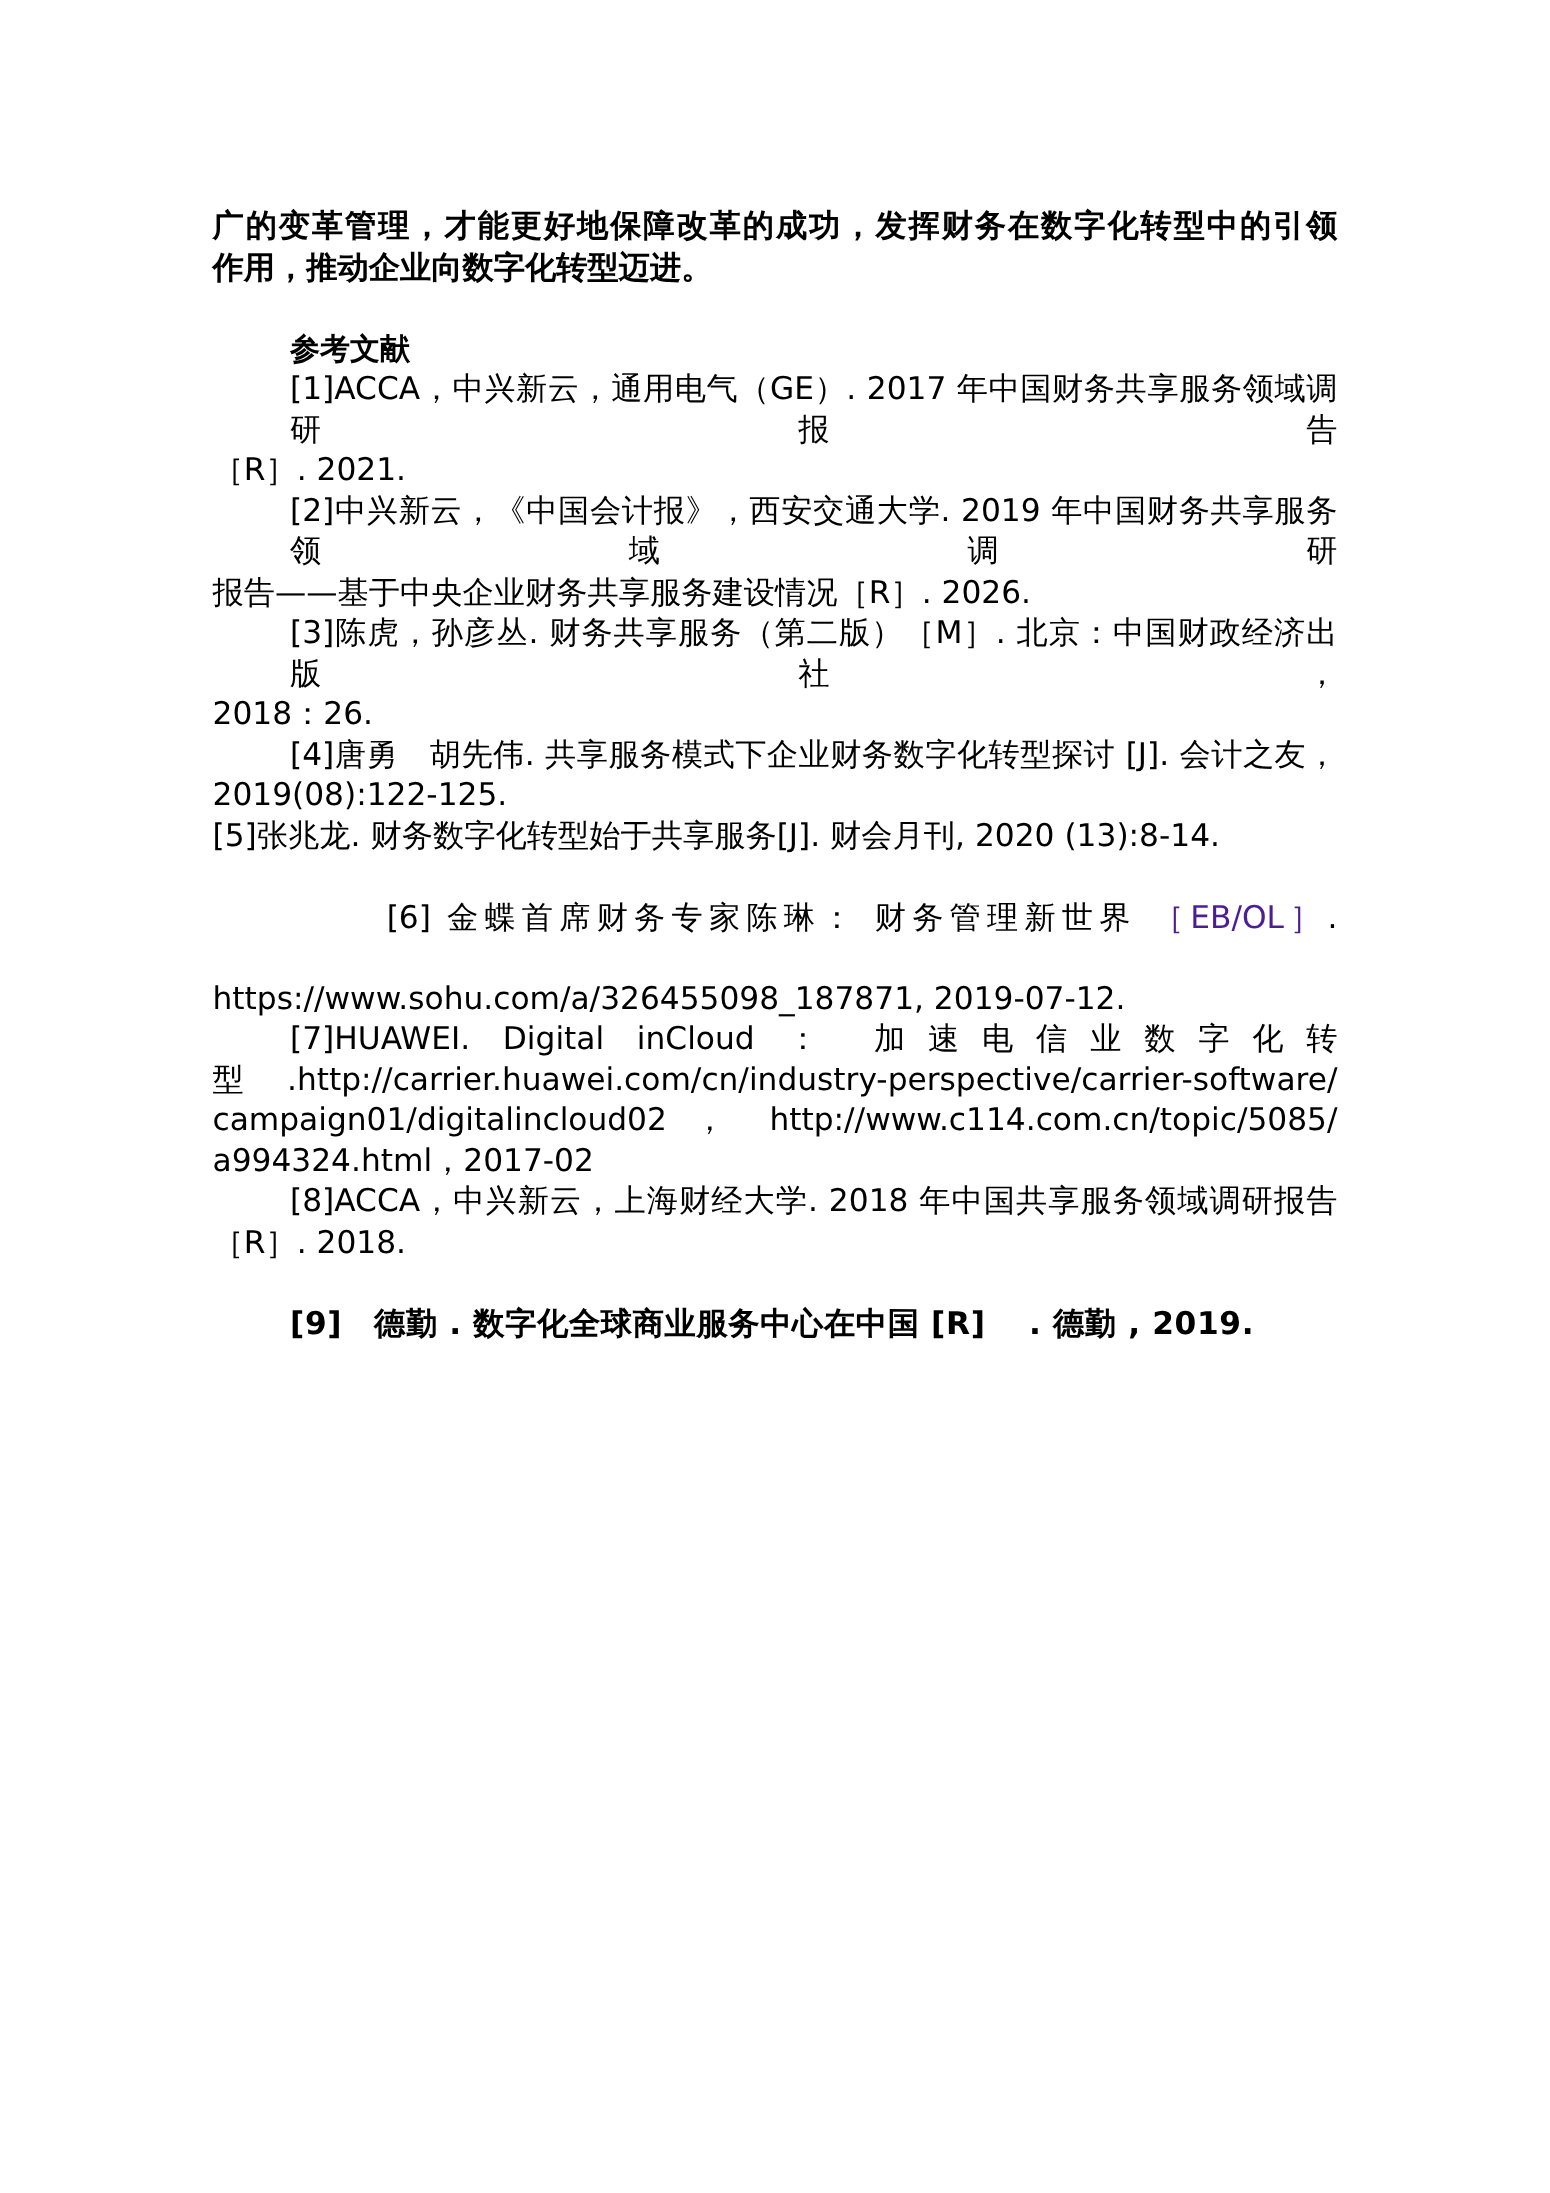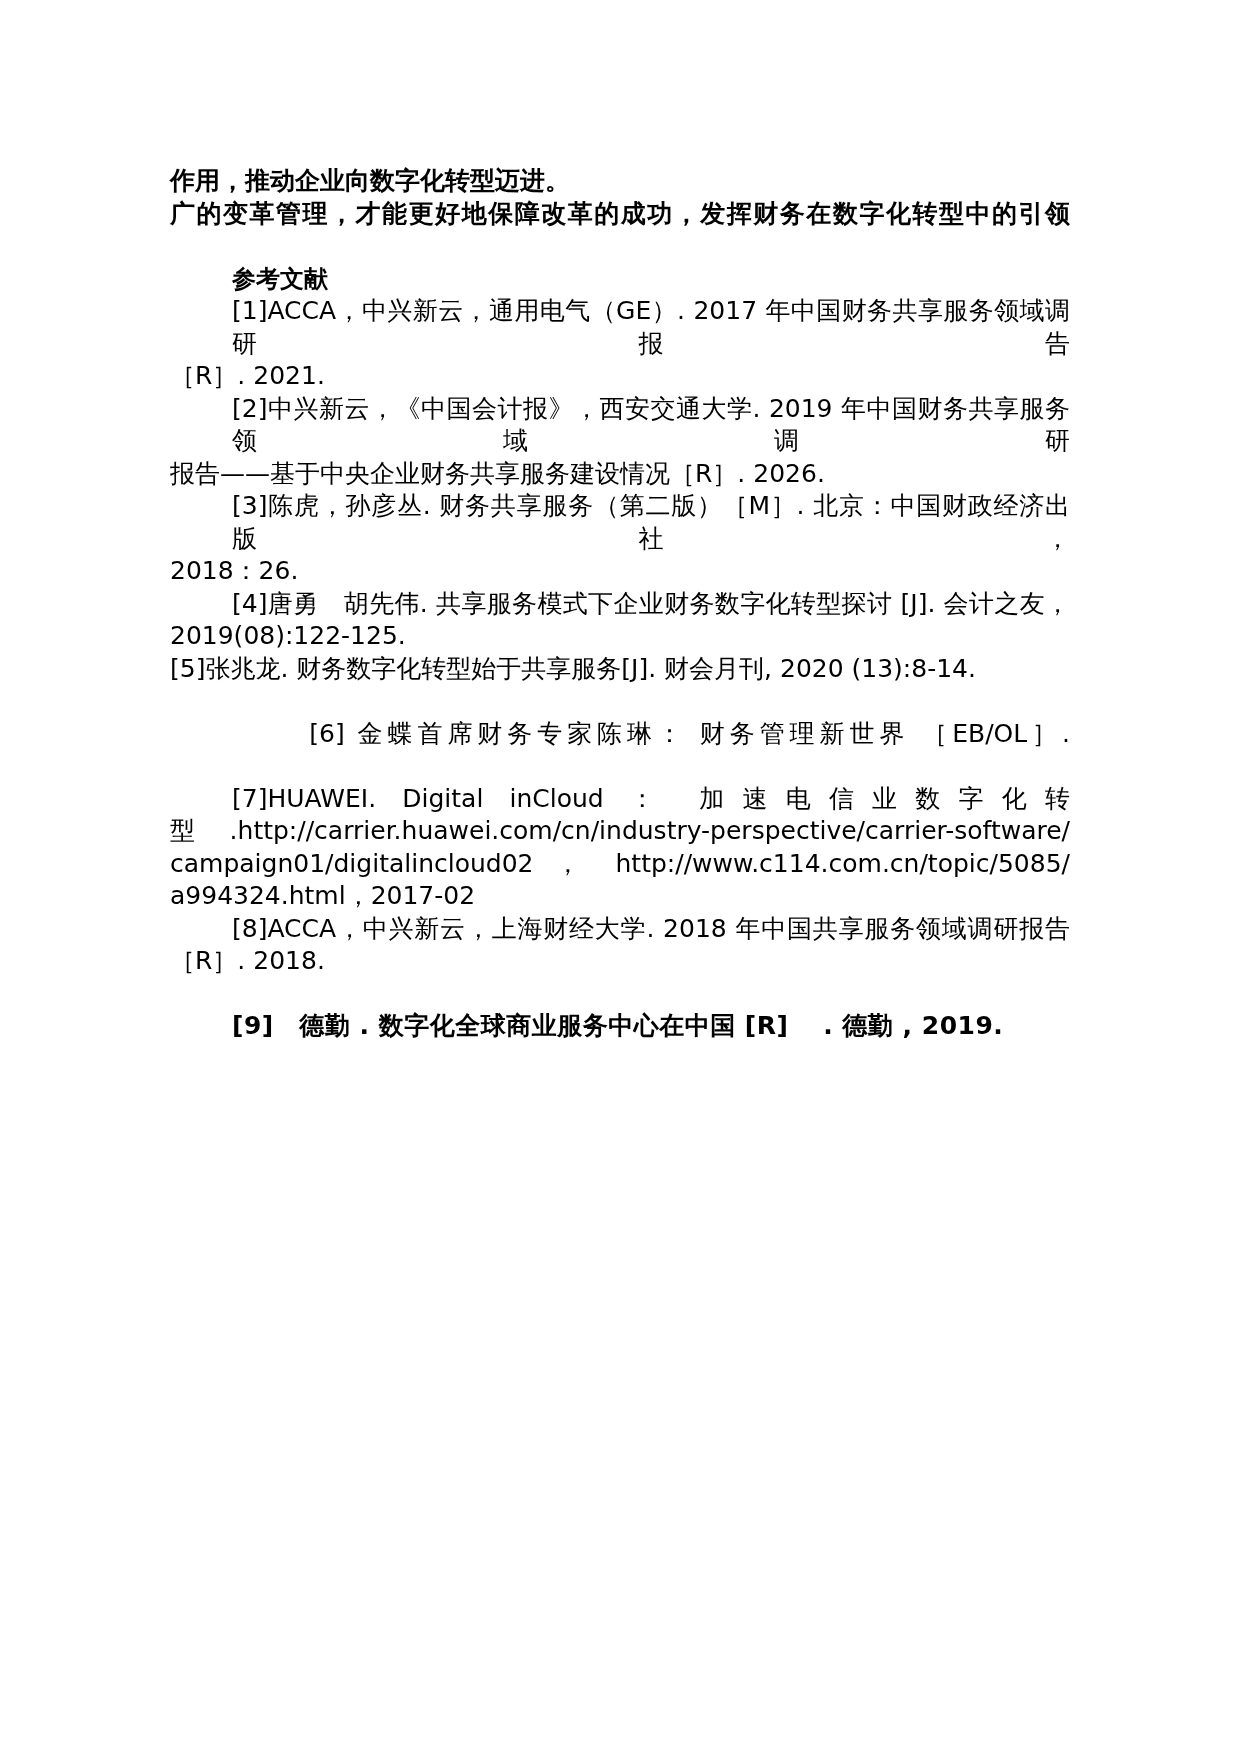--- a/index.html
+++ b/index.html
@@ -40,30 +40,30 @@
     font-size: 24px;
     font-weight: bold;
     line-height: 32.5px;
   }
   .ref { margin: 0; }
   .ref9 {
     margin-top: 32.5px;
     font-weight: bold;
     letter-spacing: 0.5px;
   }
-  .red { color: #000000; }
+  .red { color: #4c1d95; }
 </style>
 </head>
 <body>
 
 <div class="content">
 
   <p class="intro">
+    <span class="line jline" style="display:block">广的变革管理，才能更好地保障改革的成功，发挥财务在数字化转型中的引领</span>
     <span class="line" style="display:block">作用，推动企业向数字化转型迈进。</span>
-    <span class="line jline" style="display:block">广的变革管理，才能更好地保障改革的成功，发挥财务在数字化转型中的引领</span>
   </p>
 
   <h3 class="refs-heading">参考文献</h3>
 
   <div class="ref">
     <div class="line jline indent">[1]ACCA，中兴新云，通用电气（GE）. 2017 年中国财务共享服务领域调研报告</div>
     <div class="line">［R］. 2021.</div>
   </div>
 
   <div class="ref">
@@ -82,20 +82,21 @@
   </div>
 
   <div class="ref">
     <div class="line">[5]张兆龙. 财务数字化转型始于共享服务[J]. 财会月刊, 2020 (13):8-14.</div>
   </div>
 
   <div class="ref">
     <div class="line jline indent">
       <span>[6] 金蝶首席财务专家陈琳： 财务管理新世界 </span><span class="red">［EB/OL］</span><span>.</span>
     </div>
+    <div class="line">https://www.sohu.com/a/326455098_187871, 2019-07-12.</div>
   </div>
 
   <div class="ref">
     <div class="line jline indent">[7]HUAWEI. Digital inCloud ： 加速电信业数字化转</div>
     <div class="line jline">型 .http://carrier.huawei.com/cn/industry-perspective/carrier-software/</div>
     <div class="line jline">campaign01/digitalincloud02 ， http://www.c114.com.cn/topic/5085/</div>
     <div class="line">a994324.html，2017-02</div>
   </div>
 
   <div class="ref">

